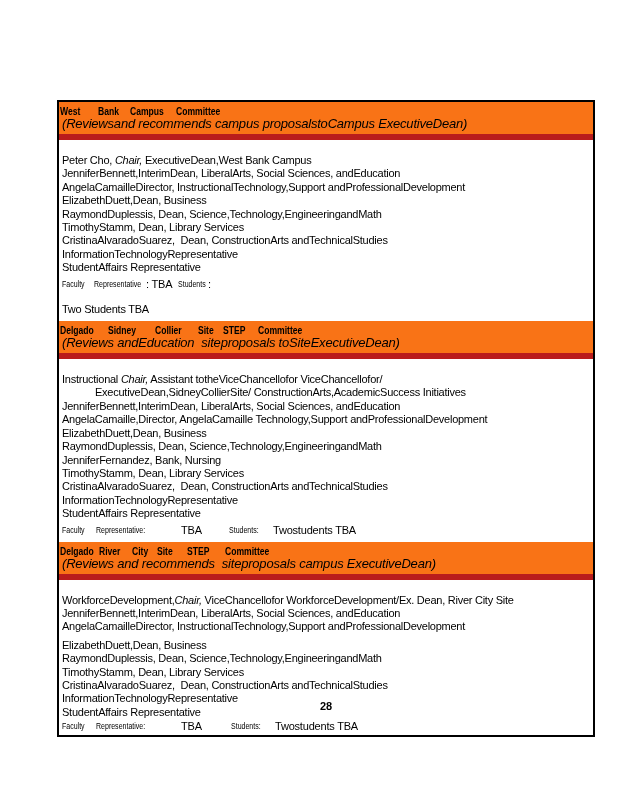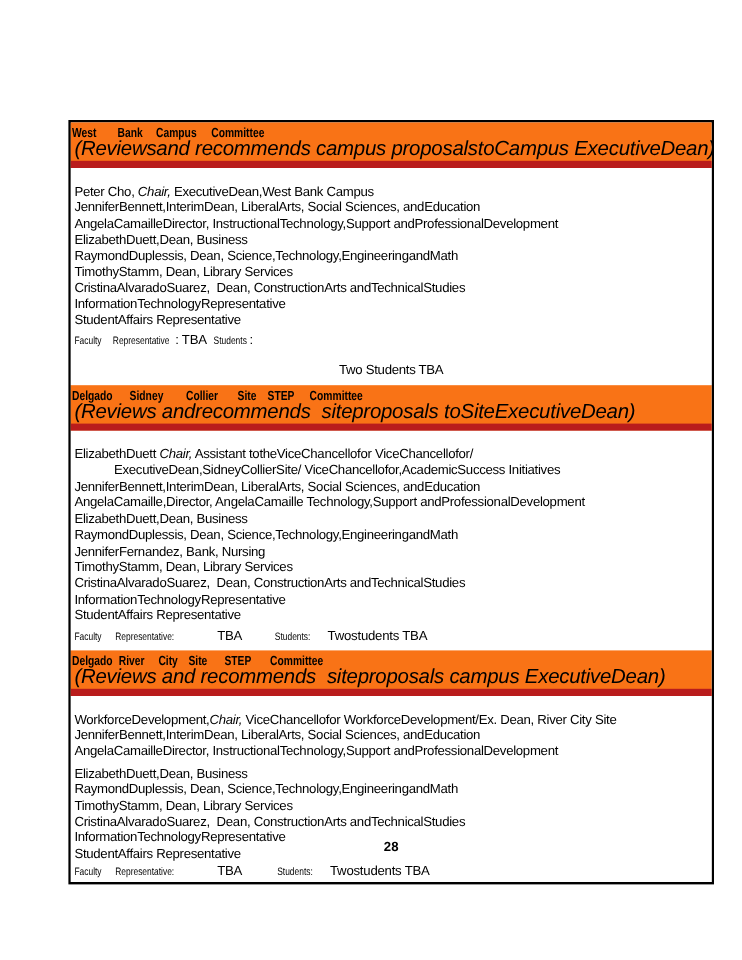--- a/index.html
+++ b/index.html
@@ -23,42 +23,42 @@
   }
   .hdr-title-row { position:relative; height:12px; }
   .hdr-word {
     position:absolute; top:0;
     display:inline-block;
     font-weight:bold; font-size:11px; line-height:12px;
     transform:scaleX(0.78); transform-origin:0 50%;
     white-space:pre;
   }
   .hdr-sub {
-    font-style:italic; font-size:17px; line-height:13px;
+    font-style:italic; font-size:13px; line-height:13px;
     letter-spacing:-0.2px; white-space:pre; padding-left:2px;
   }
 
   .sec-body { padding:14px 3px 5px 3px; background:#fff; }
   .line {
     font-size:11px; line-height:13.4px; min-height:13.4px;
     letter-spacing:-0.25px; white-space:pre-wrap;
   }
   .line:empty { height:6px; min-height:0; }
   .line i { font-style:italic; }
   .chair2 { padding-left:33px; }
 
   .faculty-row { position:relative; height:13px; margin-top:3px; }
   .faculty-row span { position:absolute; top:0; white-space:pre; }
   .fc {
     display:inline-block; font-size:9px; line-height:13px;
     transform:scaleX(0.78); transform-origin:0 50%;
   }
   .fv { font-size:11px; line-height:13px; letter-spacing:-0.2px; }
 
-  .note-line { margin-top:12px;text-align:center; }
+  .note-line { margin-top:12px; }
   .sec-body.last { padding-bottom:2px; }
   .sec-body.last .faculty-row { margin-top:1px; }
   .sec-body.last .line:empty { height:5px; }
 
   .page-number {
     position:relative; margin:8px auto 0 auto;
     width:538px; margin-left:57px;
     text-align:center; font-size:11px;font-weight:bold;
   }
   .flow-spacer { height:692px; }
@@ -103,25 +103,25 @@
     <div>
       <div class="sec-header">
         <div class="hdr-title-row">
           <span class="hdr-word" style="left:0px">Delgado</span>
           <span class="hdr-word" style="left:48px">Sidney</span>
           <span class="hdr-word" style="left:95px">Collier</span>
           <span class="hdr-word" style="left:138px">Site</span>
           <span class="hdr-word" style="left:163px">STEP</span>
           <span class="hdr-word" style="left:198px">Committee</span>
         </div>
-        <div class="hdr-sub">(Reviews andrecommends  siteproposals toSiteExecutiveDean)</div>
+        <div class="hdr-sub">(Reviews andEducation  siteproposals toSiteExecutiveDean)</div>
       </div>
       <div class="sec-body">
-        <div class="line"><span>ElizabethDuett </span><i>Chair,</i><span> Assistant totheViceChancellofor ViceChancellofor/</span></div>
-        <div class="line chair2">ExecutiveDean,SidneyCollierSite/ ViceChancellofor,AcademicSuccess Initiatives</div>
+        <div class="line"><span>Instructional </span><i>Chair,</i><span> Assistant totheViceChancellofor ViceChancellofor/</span></div>
+        <div class="line chair2">ExecutiveDean,SidneyCollierSite/ ConstructionArts,AcademicSuccess Initiatives</div>
         <div class="line">JenniferBennett,InterimDean, LiberalArts, Social Sciences, andEducation</div>
         <div class="line">AngelaCamaille,Director, AngelaCamaille Technology,Support andProfessionalDevelopment</div>
         <div class="line">ElizabethDuett,Dean, Business</div>
         <div class="line">RaymondDuplessis, Dean, Science,Technology,EngineeringandMath</div>
         <div class="line">JenniferFernandez, Bank, Nursing</div>
         <div class="line">TimothyStamm, Dean, Library Services</div>
         <div class="line">CristinaAlvaradoSuarez,  Dean, ConstructionArts andTechnicalStudies</div>
         <div class="line">InformationTechnologyRepresentative</div>
         <div class="line">StudentAffairs Representative</div>
         <div class="faculty-row">

